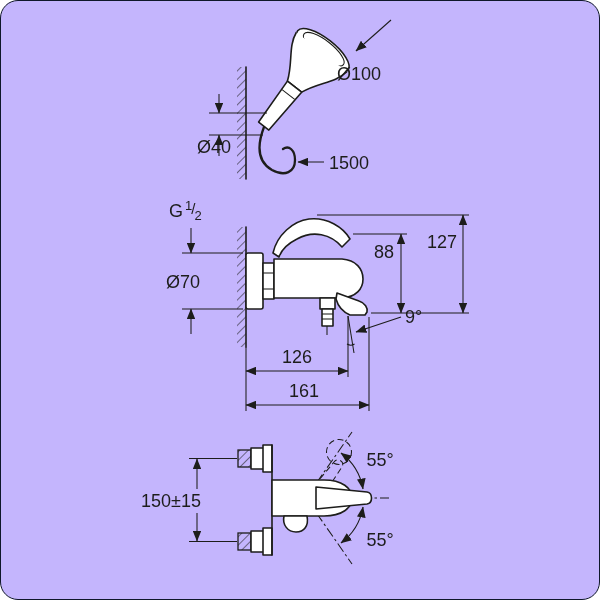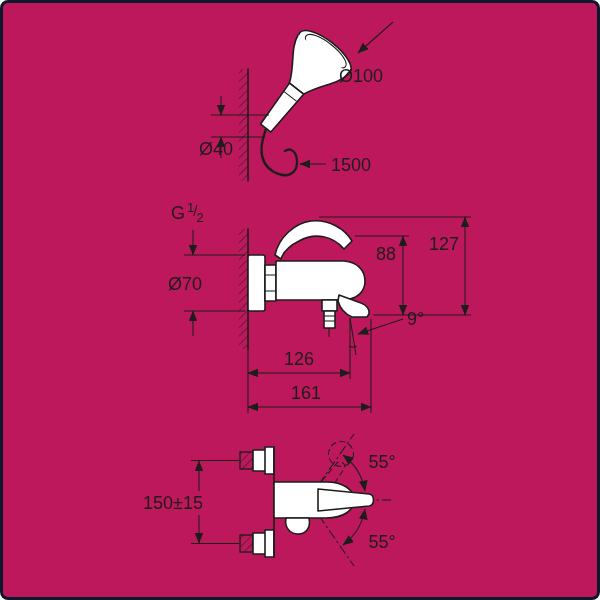--- a/index.html
+++ b/index.html
@@ -1,18 +1,18 @@
 <!DOCTYPE html>
 <html><head>
 <meta charset="utf-8">
 <style>
   html,body{margin:0;padding:0;background:#ffffff;}
   .canvas{
-    position:relative;width:600px;height:600px;background:#be185d;
-    box-sizing:border-box;border:3px solid #0f172a;border-radius:8px;
+    position:relative;width:600px;height:600px;background:#c4b5fd;
+    box-sizing:border-box;border:1px solid #0f172a;border-radius:18px;
     font-family:"Liberation Sans",sans-serif;overflow:hidden;
   }
   svg{display:block;}
   .fig{stroke:#1d1d1b;stroke-width:1.6;fill:#ffffff;stroke-linejoin:round;}
   .ln{stroke:#1d1d1b;stroke-width:1.6;fill:none;stroke-linecap:round;stroke-linejoin:round;}
   .thin{stroke:#1d1d1b;stroke-width:1.05;fill:none;}
   .hose{stroke:#1d1d1b;stroke-width:2.3;fill:none;stroke-linecap:round;}
   .dash{stroke-dasharray:6 3.5;}
   .cline{stroke-dasharray:10 3 2.5 3;}
   .dim{font-family:"Liberation Sans",sans-serif;font-size:18px;fill:#1d1d1b;}

